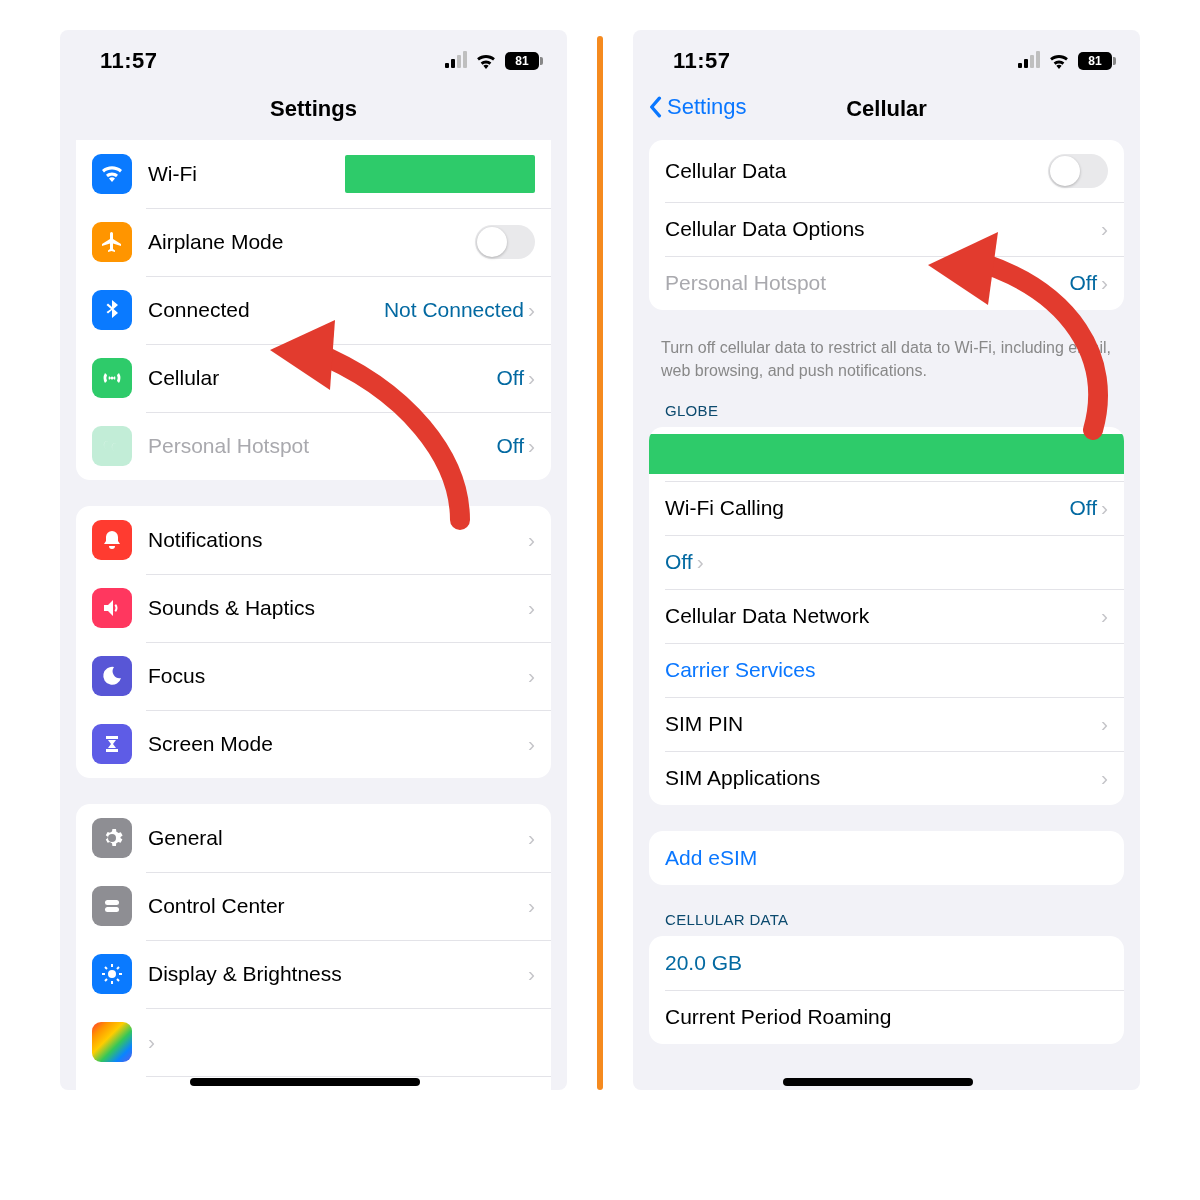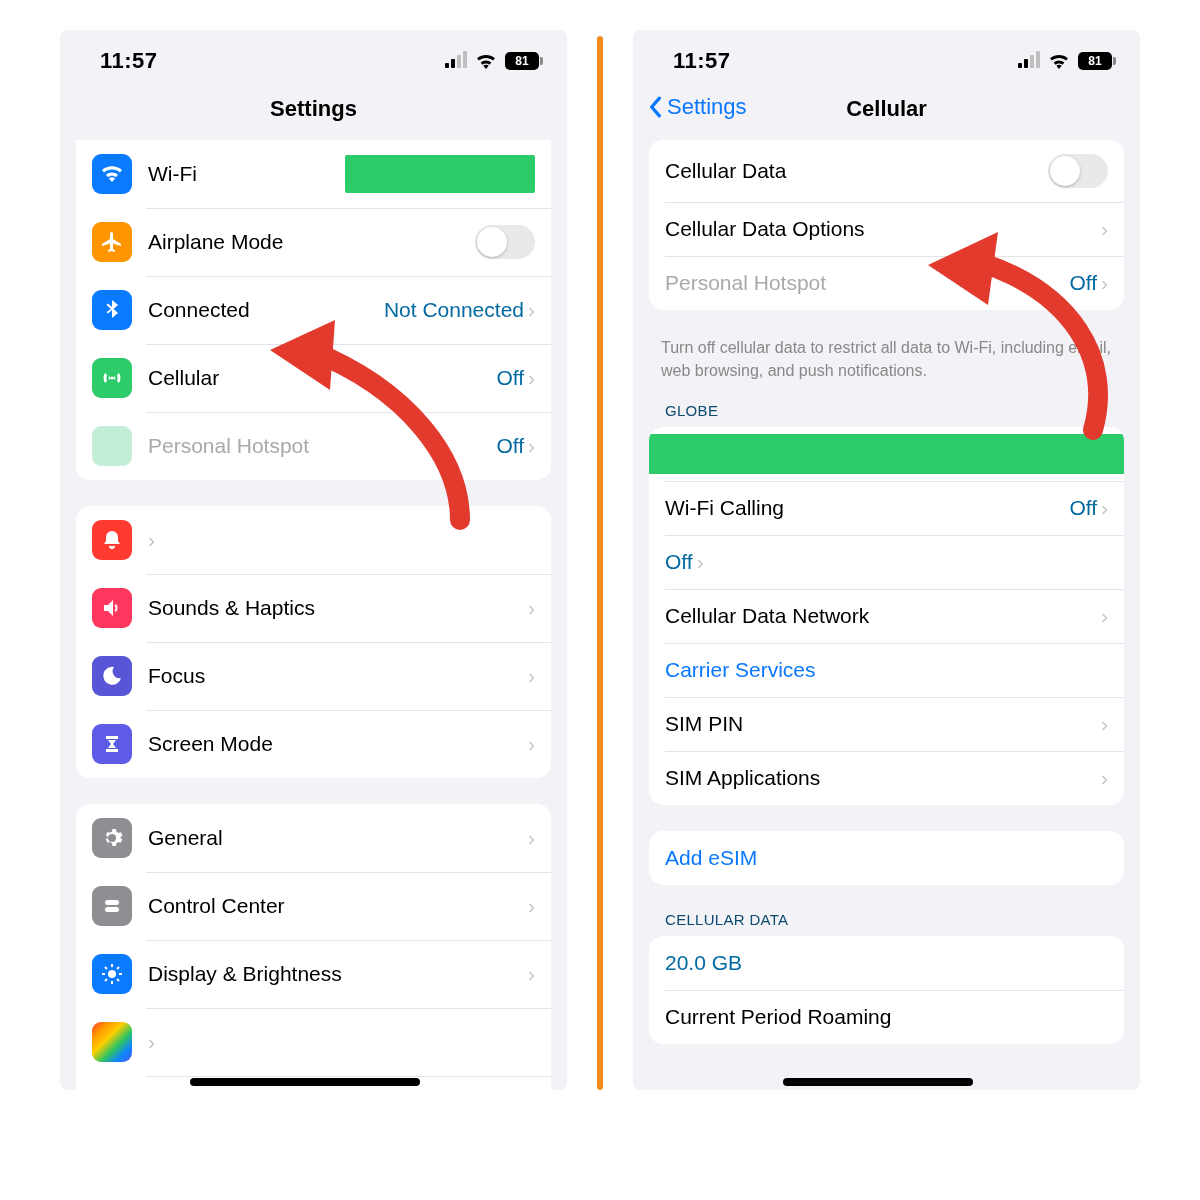--- a/index.html
+++ b/index.html
@@ -242,20 +242,21 @@
       </div>
     </div>
 
     <div class="group">
       <div class="row">
         <span class="appicon ic-red">
               <svg viewBox="0 0 24 24">
                 <path fill="#fff" d="M12 3a6 6 0 00-6 6v4l-2 3h16l-2-3V9a6 6 0 00-6-6zm0 18a3 3 0 003-3H9a3 3 0 003 3z"></path>
               </svg>
             </span>
+        <span class="label">Notifications</span>
         <span class="chev">›</span>
       </div>
       <div class="row">
         <span class="appicon ic-pink">
               <svg viewBox="0 0 24 24">
                 <path fill="#fff" d="M4 9v6h4l5 5V4L8 9H4zm12-1a6 6 0 010 8l-1.5-1.5a4 4 0 000-5z"></path>
               </svg>
             </span>
         <span class="label">Sounds &amp; Haptics</span>
         <span class="chev">›</span>

